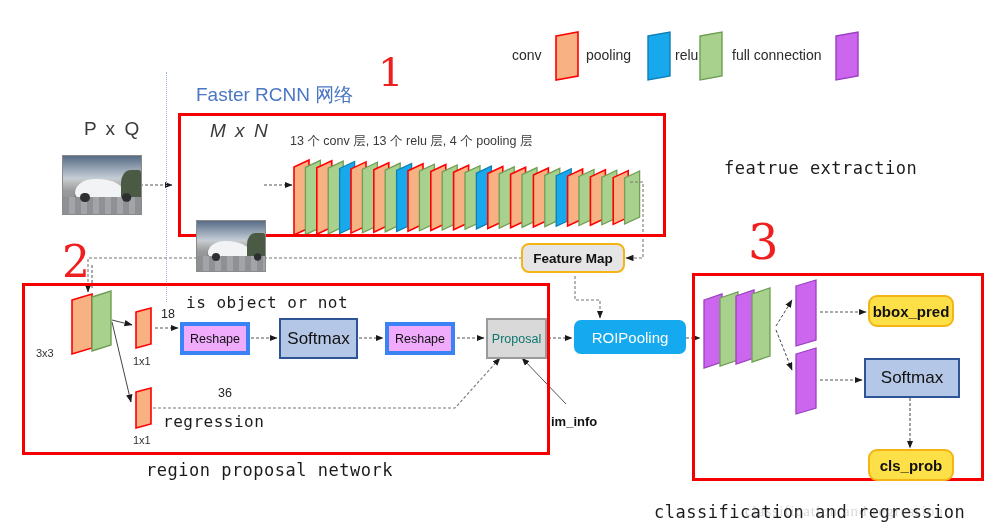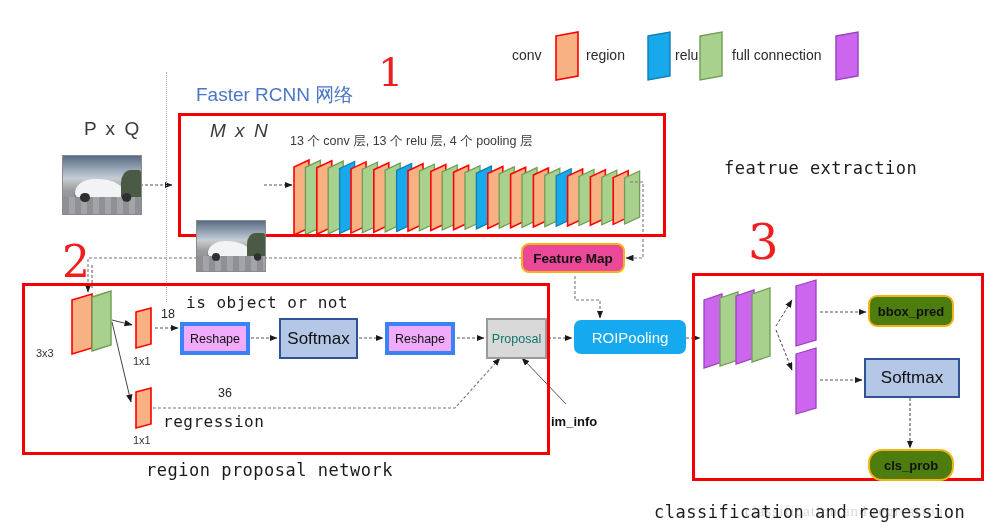--- a/index.html
+++ b/index.html
@@ -31,24 +31,24 @@
   
   .vdash{border-left:1.5px dotted #9db4d8;}
 
   
   .node{box-sizing:border-box;display:flex;align-items:center;justify-content:center;
         text-align:center;white-space:nowrap;}
   .n-reshape{background:#f0abfc;border:4px solid #3b82f6;color:#111;font-size:12.5px;}
   .n-softmax-s{background:#b5c7e7;border:2px solid #2f5496;color:#111;font-size:17px;}
   .n-proposal{background:#d9d9d9;border:2px solid #9a9a9a;color:#0f766e;font-size:12.5px;}
   .n-roipool{background:#15a9f0;border:none;border-radius:7px;color:#fff;font-size:15px;}
-  .n-featmap{background:#ec4899;border:2.5px solid #f5b415;border-radius:8px;color:#111;
+  .n-featmap{background:#e5e5e5;border:2.5px solid #f5b415;border-radius:8px;color:#111;
              font-size:13.5px;font-weight:bold;}
-  .n-out{background:#4d7c0f;border:2.5px solid #f5b415;border-radius:9px;color:#111;
-         font-size:13px;font-weight:bold;}
+  .n-out{background:#fde047;border:2.5px solid #f5b415;border-radius:9px;color:#111;
+         font-size:15px;font-weight:bold;}
 
   
   .car{background:linear-gradient(#6b7d92 0%,#9fb0c4 22%,#cfd8e0 34%,#b9bcbd 46%,#9a9b9c 60%,#85868a 100%);
        border:1px solid #8a8a8a;position:relative;overflow:hidden;}
   .car:before{content:"";position:absolute;left:16%;top:40%;width:62%;height:34%;
        background:#f2f3f4;border-radius:40% 55% 18% 14%/70% 70% 30% 30%;
        box-shadow:0 2px 2px rgba(0,0,0,.35);}
   .car:after{content:"";position:absolute;left:22%;top:63%;width:12%;height:16%;
        background:#2d2f31;border-radius:50%;
        box-shadow:2.6em 0 0 -0.02em #2d2f31;}
@@ -179,21 +179,21 @@
     <line x1="820" y1="312" x2="866" y2="312" stroke="#555" stroke-width="1.1" stroke-dasharray="3,2" marker-end="url(#arw)"></line>
     <line x1="820" y1="380" x2="862" y2="380" stroke="#555" stroke-width="1.1" stroke-dasharray="3,2" marker-end="url(#arw)"></line>
     <line x1="910" y1="398" x2="910" y2="448" stroke="#555" stroke-width="1.1" stroke-dasharray="3,2" marker-end="url(#arw)"></line>
 
     <path d="M92,265 L92,290" fill="none" stroke="#555" stroke-width="1" stroke-dasharray="3,2"></path>
   </svg>
 
   <div class="abs vdash" style="left:166px;top:72px;height:230px;"></div>
 
   <div class="abs sans" style="left:512px;top:47px;font-size:14px;">conv</div>
-  <div class="abs sans" style="left:586px;top:47px;font-size:14px;">region</div>
+  <div class="abs sans" style="left:586px;top:47px;font-size:14px;">pooling</div>
   <div class="abs sans" style="left:675px;top:47px;font-size:14px;">relu</div>
   <div class="abs sans" style="left:732px;top:47px;font-size:14px;">full connection</div>
 
   <div class="abs title-cn" style="left:196px;top:82px;">Faster RCNN 网络</div>
 
   <div class="abs hand" style="left:378px;top:52px;font-size:40px;">1</div>
   <div class="abs hand" style="left:62px;top:240px;font-size:44px;">2</div>
   <div class="abs hand" style="left:748px;top:218px;font-size:48px;">3</div>
 
   <div class="abs redbox" style="left:178px;top:113px;width:488px;height:124px;"></div>
@@ -251,21 +251,21 @@
   <div class="abs node n-roipool" style="left:574px;top:320px;width:112px;height:34px;">
     <span>ROIPooling</span>
   </div>
 
   <div class="abs node n-out" style="left:868px;top:295px;width:86px;height:32px;">
     <span>bbox_pred</span>
   </div>
   <div class="abs node n-softmax-s" style="left:864px;top:358px;width:96px;height:40px;">
     <span>Softmax</span>
   </div>
-  <div class="abs node n-out" style="left:868px;top:449px;width:86px;height:32px;border-radius:14px;">
+  <div class="abs node n-out" style="left:868px;top:449px;width:86px;height:32px;">
     <span>cls_prob</span>
   </div>
 
   <div class="abs caption" style="left:654px;top:502px;">classification and regression</div>
 
   <div class="wm" style="left:745px;top:503px;">classification and regression</div>
 
 </div>
 
 </body></html>

